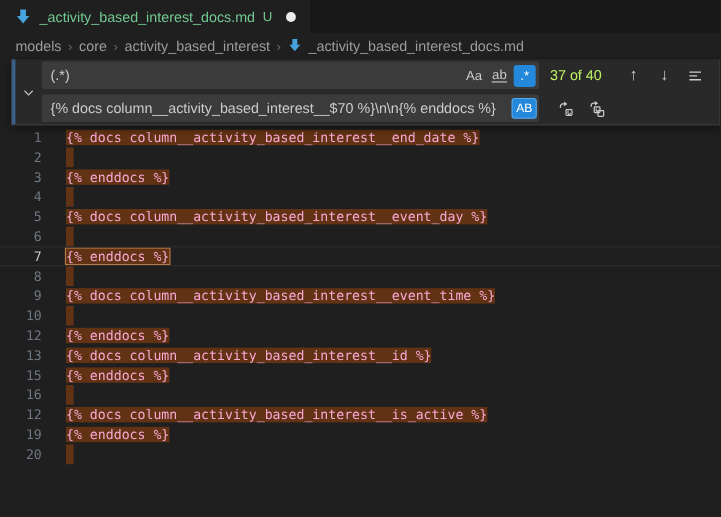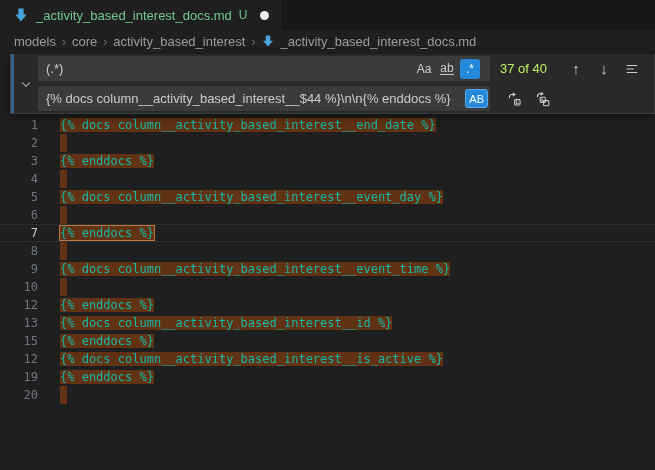--- a/index.html
+++ b/index.html
@@ -28,21 +28,21 @@
   .breadcrumbs{height:22px;display:flex;align-items:center;padding-left:14px;font-size:13px;color:#9d9d9d;background:#1f1f1f;white-space:nowrap;}
   .breadcrumbs .crumb{cursor:pointer;}
   .crumb-sep{color:#6c6c6c;margin:0 6px;font-size:12px;}
   .crumb-file{display:flex;align-items:center;}
   .crumb-file .file-icon{width:14px;height:14px;margin-right:5px;display:flex;align-items:center;}
   
   .editor{position:relative;height:418px;background:#1f1f1f;overflow:hidden;}
   .code-lines{padding-top:64px;font-family:"DejaVu Sans Mono",monospace;font-size:12px;line-height:18px;}
   .line{display:flex;height:18px;position:relative;}
   .ln{width:38px;text-align:right;color:#6e7681;flex:none;user-select:none;}
-  .lc{margin-left:22px;white-space:pre;color:#14b8a6;}
+  .lc{margin-left:22px;white-space:pre;color:#f9a8d4;}
   .match-full{background:var(--match-bg);}
   .match-current{background:var(--match-bg);box-shadow:0 0 0 1px var(--match-border);}
   .match-empty{display:inline-block;width:7px;height:18px;background:var(--match-bg);vertical-align:top;}
   .current-line::before{content:"";position:absolute;left:0;right:0;top:0;bottom:0;border-top:1px solid #2d2d2d;border-bottom:1px solid #2d2d2d;pointer-events:none;}
   .current-line .ln{color:#c6c6c6;}
   
   .find-widget{
     position:absolute;top:2px;left:10px;right:0;height:60px;
     background:#292929;border:1px solid #3d3d3d;border-top:none;
     display:flex;box-shadow:0 3px 8px rgba(0,0,0,.45);
@@ -50,21 +50,21 @@
   .sash{width:3px;background:#38618c;flex:none;}
   .chev-col{width:24px;flex:none;display:flex;align-items:center;justify-content:center;cursor:pointer;color:#c5c5c5;}
   .fw-rows{flex:1;display:flex;flex-direction:column;justify-content:center;gap:5px;}
   .fw-row{display:flex;align-items:center;height:25px;}
   .fw-input{
     width:452px;height:25px;background:#3b3b3b;border-radius:2px;
     color:#cccccc;font-size:13px;display:flex;align-items:center;
     padding-left:8px;flex:none;overflow:hidden;
   }
   .fw-input-text{flex:1;white-space:nowrap;overflow:hidden;}
-  .toggles{display:flex;align-items:center;gap:3px;padding-right:10px;flex:none;margin-left:44px;}
+  .toggles{display:flex;align-items:center;gap:3px;padding-right:3px;flex:none;margin-left:44px;}
   .tog{min-width:20px;height:20px;display:flex;align-items:center;justify-content:center;color:#cccccc;font-size:12px;border-radius:3px;cursor:pointer;}
   .tog .uline{border-bottom:1px solid #cccccc;line-height:1;}
   .tog.active{background:var(--accent);color:#ffffff;}
   .ab-btn{height:19px;padding:0 3px;border-radius:3px;background:var(--accent);border:1px solid #57aaee;color:#fff;font-size:11px;display:flex;align-items:center;cursor:pointer;flex:none;margin-right:2px;}
   .count{margin-left:10px;font-size:13px;color:#bef264;min-width:62px;white-space:nowrap;}
   .nav-btns{display:flex;align-items:center;gap:8px;margin-left:4px;}
   .icon-btn{width:20px;height:20px;display:flex;align-items:center;justify-content:center;color:#cccccc;font-size:15px;border-radius:4px;cursor:pointer;}
   .replace-btns{display:flex;align-items:center;gap:9px;margin-left:14px;}
   svg{display:block;}
 </style>
@@ -145,20 +145,24 @@
       </div>
       <div class="line">
         <span class="ln">13</span>
         <span class="lc"><span class="match-full">{% docs column__activity_based_interest__id %}</span></span>
       </div>
       <div class="line">
         <span class="ln">15</span>
         <span class="lc"><span class="match-full">{% enddocs %}</span></span>
       </div>
       <div class="line">
+        <span class="ln">16</span>
+        <span class="lc"><span class="match-empty"></span></span>
+      </div>
+      <div class="line">
         <span class="ln">12</span>
         <span class="lc"><span class="match-full">{% docs column__activity_based_interest__is_active %}</span></span>
       </div>
       <div class="line">
         <span class="ln">19</span>
         <span class="lc"><span class="match-full">{% enddocs %}</span></span>
       </div>
       <div class="line">
         <span class="ln">20</span>
         <span class="lc"><span class="match-empty"></span></span>
@@ -199,21 +203,21 @@
             <svg width="14" height="14" viewBox="0 0 16 16" stroke="#cccccc" stroke-width="1.4">
                 <path d="M2 4h12M2 8h8M2 12h12" fill="none"></path>
               </svg>
           </span>
           <span class="icon-btn"></span>
         </span>
       </div>
 
       <div class="fw-row">
         <div class="fw-input">
-          <span class="fw-input-text">{% docs column__activity_based_interest__$44 %}\n\n{% enddocs %}</span>
+          <span class="fw-input-text">{% docs column__activity_based_interest__$70 %}\n\n{% enddocs %}</span>
           <span class="ab-btn">AB</span>
         </div>
         <span class="replace-btns">
           <span class="icon-btn">
             <svg width="16" height="16" viewBox="0 0 16 16">
               <path d="M3.5 7V5.5a2 2 0 0 1 2-2H7" fill="none" stroke="#cccccc" stroke-width="1.2"></path>
               <path d="M6.8 1.3l3 2.2-3 2.2z" fill="#cccccc"></path>
               <rect x="8.6" y="8.6" width="5.4" height="5.4" rx="0.8" fill="none" stroke="#cccccc" stroke-width="1.1"></rect>
               <path d="M10.4 9.6v3.4M10.4 12.2a1.1 1.1 0 1 0 2.2-.6" fill="none" stroke="#cccccc" stroke-width="1"></path>
             </svg>

